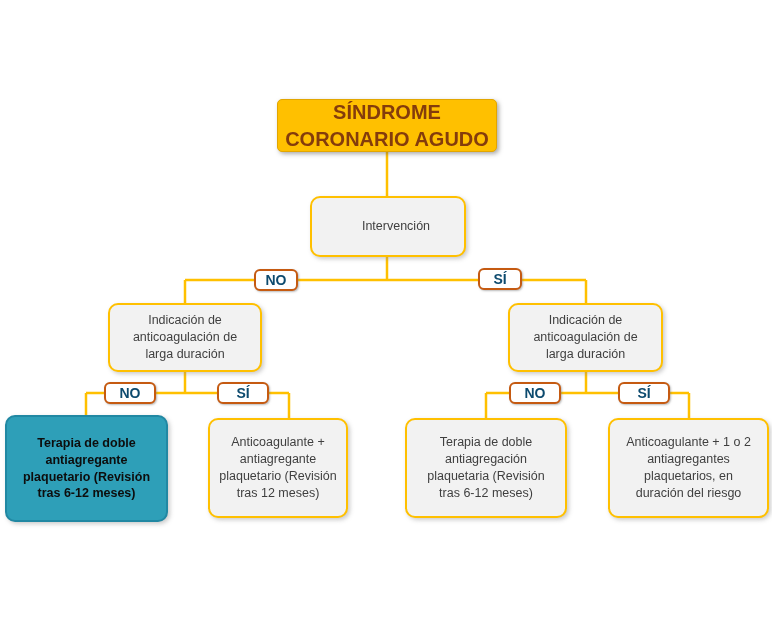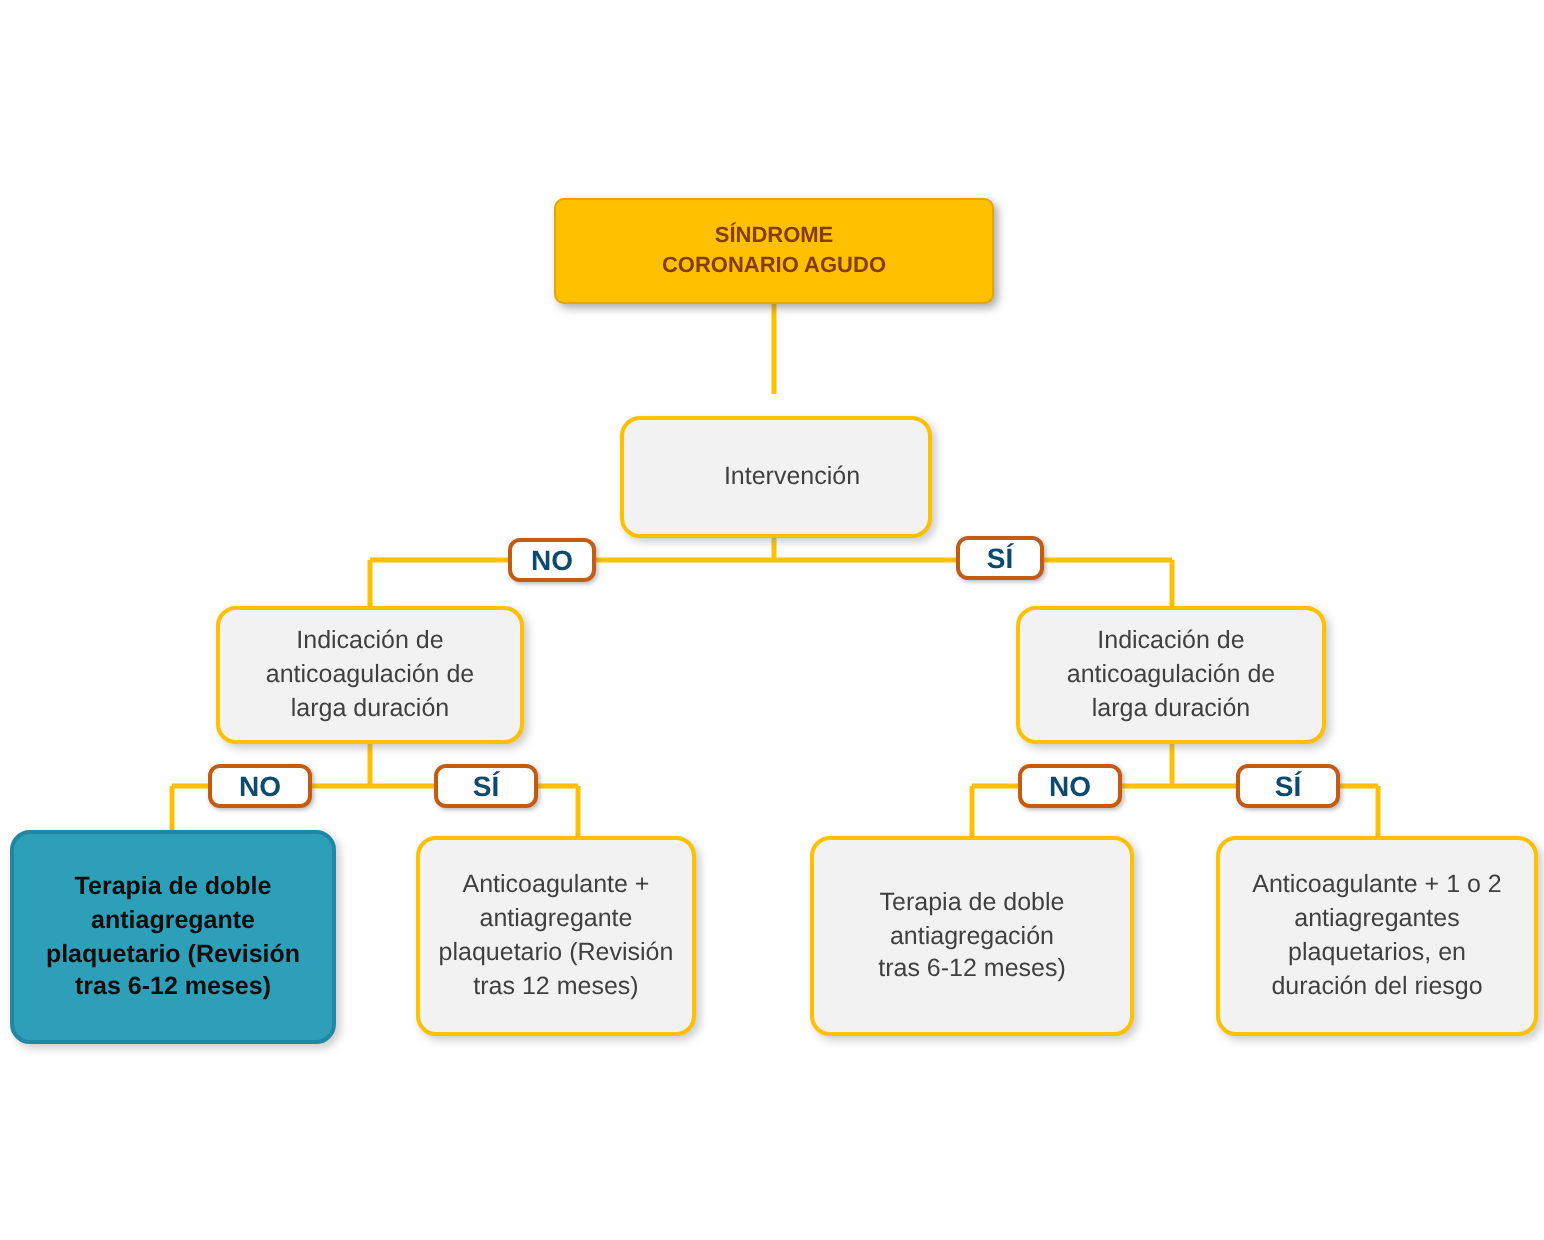--- a/index.html
+++ b/index.html
@@ -41,21 +41,21 @@
     background: #FFC000;
     border: 1px solid #E2A600;
     border-radius: 5px;
     box-shadow: 2px 2px 4px rgba(90,90,90,0.5);
     display: flex;
     flex-direction: column;
     justify-content: center;
     align-items: center;
     text-align: center;
     color: #843C0C;
-    font-size: 11px;
+    font-size: 20px;
     font-weight: bold;
     line-height: 1.35;
   }
   .label-box {
     position: absolute;
     box-sizing: border-box;
     background: #ffffff;
     border: 2px solid #C55A11;
     border-radius: 6px;
     box-shadow: 1px 1px 2px rgba(120,120,120,0.5);
@@ -89,21 +89,21 @@
       <line x1="486" y1="393" x2="486" y2="420"></line>
       <line x1="689" y1="393" x2="689" y2="420"></line>
     </g>
   </svg>
 
   <div class="title-box" style="left:277px; top:99px; width:220px; height:53px;">
     <div>SÍNDROME</div>
     <div>CORONARIO AGUDO</div>
   </div>
 
-  <div class="node" style="left:310px; top:208px; width:156px; height:61px;padding-left:22px;">
+  <div class="node" style="left:310px; top:196px; width:156px; height:61px;padding-left:22px;">
     <div>Intervención</div>
   </div>
 
   <div class="label-box" style="left:254px; top:269px; width:44px; height:22px;">
     <span>NO</span>
   </div>
   <div class="label-box" style="left:478px; top:268px; width:44px; height:22px;">
     <span>SÍ</span>
   </div>
 
@@ -143,20 +143,21 @@
   <div class="node" style="left:208px; top:418px; width:140px; height:100px;">
     <div>Anticoagulante +</div>
     <div>antiagregante</div>
     <div>plaquetario (Revisión</div>
     <div>tras 12 meses)</div>
   </div>
 
   <div class="node" style="left:405px; top:418px; width:162px; height:100px;">
     <div>Terapia de doble</div>
     <div>antiagregación</div>
+    <div>plaquetaria (Revisión</div>
     <div>tras 6-12 meses)</div>
   </div>
 
   <div class="node" style="left:608px; top:418px; width:161px; height:100px;text-align:center;">
     <div>Anticoagulante + 1 o 2</div>
     <div>antiagregantes</div>
     <div>plaquetarios, en</div>
     <div>duración del riesgo</div>
   </div>
 

